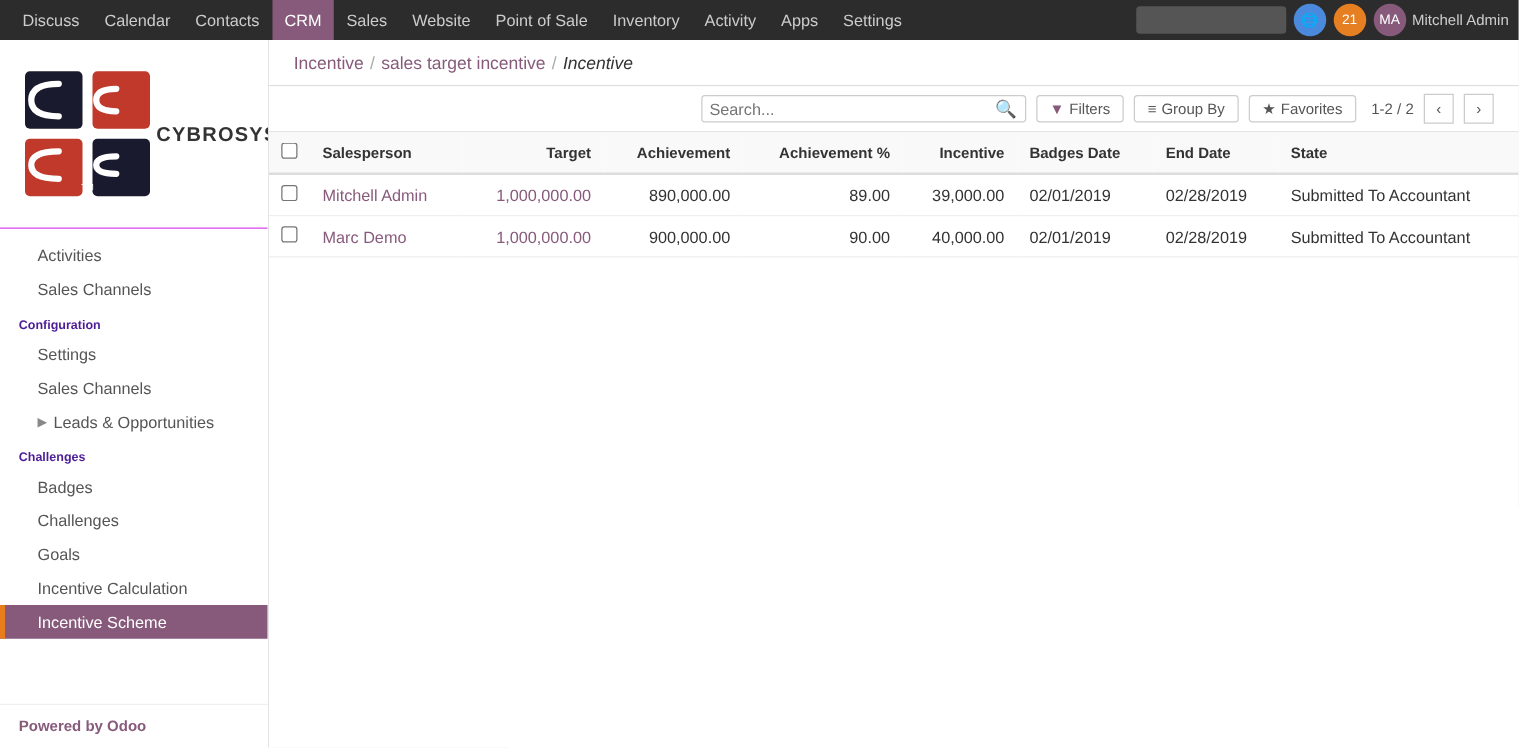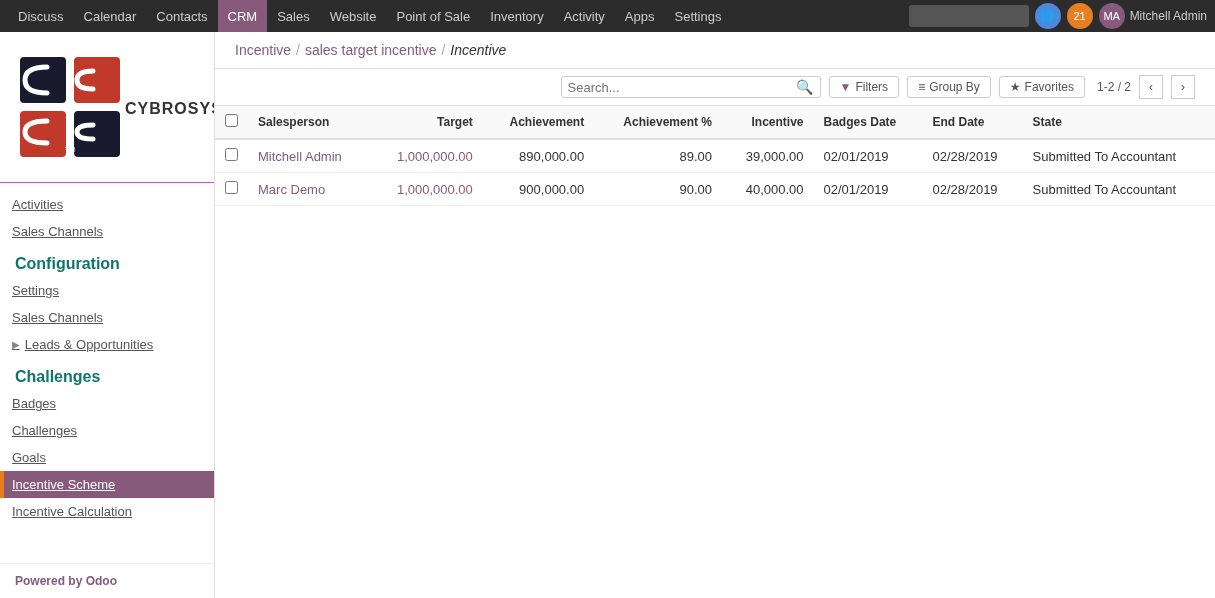--- a/index.html
+++ b/index.html
@@ -92,35 +92,34 @@
     }
     .logo-svg { width: 110px; height: 110px; }
     .company-name {
       font-size: 16px; font-weight: bold; color: #333; margin-top: 4px; letter-spacing: 1px;
     }
     .company-sub {
       font-size: 10px; color: #888; letter-spacing: 2px;
     }
     .sidebar-menu { padding: 8px 0; }
     .sidebar-item {
-      padding: 6px 12px;
+      padding: 6px 30px;
       cursor: pointer;
       color: #555;
       font-size: 13px;
-      text-decoration: underline;
     }
     .sidebar-item.active {
       background: #875a7b;
       color: #fff;
     }
     .sidebar-section-title {
       padding: 10px 15px 4px;
-      font-size: 16px;
+      font-size: 10px;
       font-weight: bold;
-      color: #0f766e;
+      color: #4c1d95;
     }
     .sidebar-item-with-arrow {
       display: flex;
       align-items: center;
     }
     .sidebar-arrow {
       margin-right: 5px;
       font-size: 10px;
       color: #888;
     }
@@ -307,22 +306,22 @@
       <div class="sidebar-item">Sales Channels</div>
       <div class="sidebar-item sidebar-item-with-arrow">
         <span class="sidebar-arrow">▶</span>
         <span>Leads &amp; Opportunities</span>
       </div>
 
       <div class="sidebar-section-title">Challenges</div>
       <div class="sidebar-item">Badges</div>
       <div class="sidebar-item">Challenges</div>
       <div class="sidebar-item">Goals</div>
+      <div class="sidebar-item">Incentive Calculation</div>
       <div class="sidebar-item active sidebar-active-indicator">Incentive Scheme</div>
-      <div class="sidebar-item">Incentive Calculation</div>
     </div>
 
     <div class="sidebar-footer"><span>Powered by </span><span style="color:#875a7b;font-weight:bold">Odoo</span></div>
   </aside>
 
   <div class="main-content">
 
     <div class="page-header">
       <div class="breadcrumb">
         <span class="breadcrumb-link">Incentive</span>

